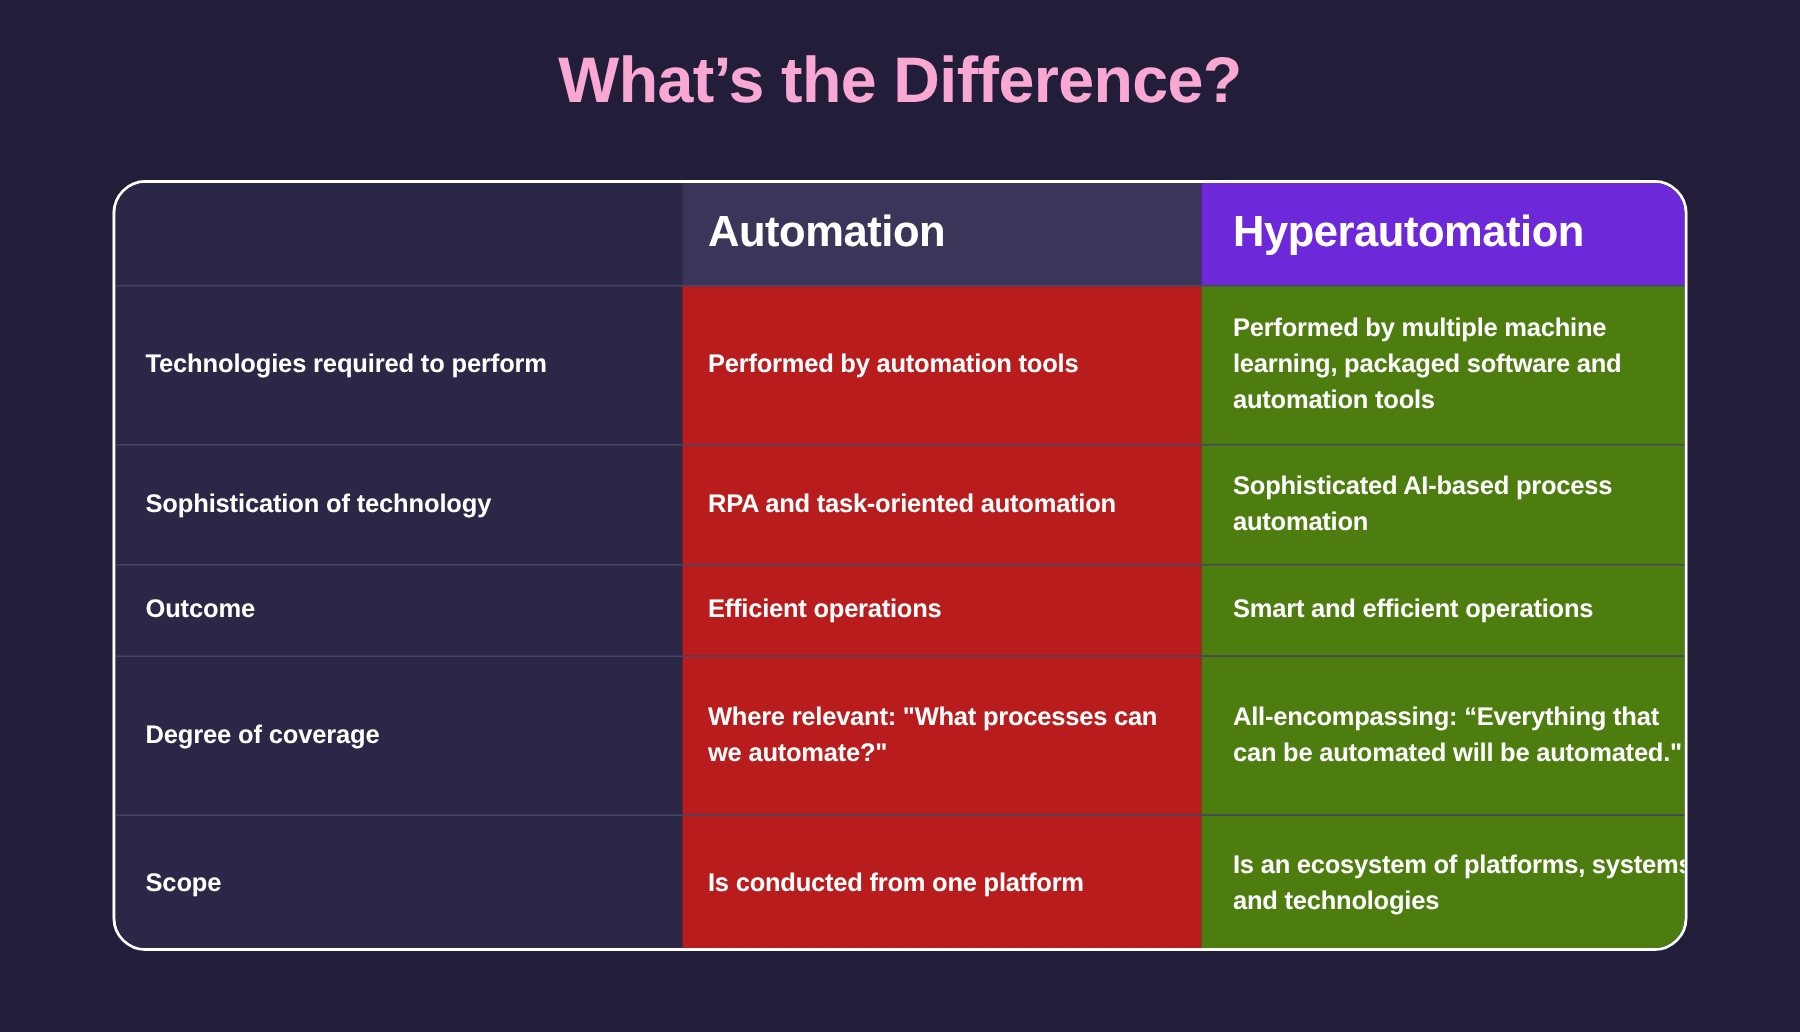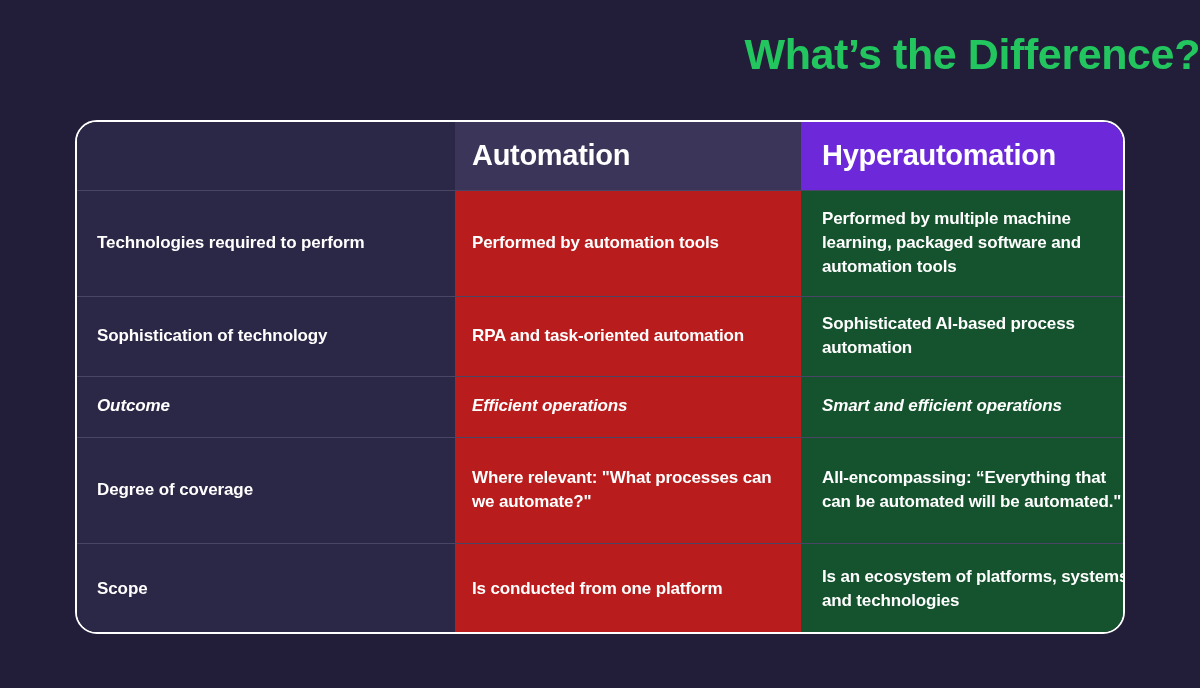--- a/index.html
+++ b/index.html
@@ -13,22 +13,22 @@
     font-family: "Liberation Sans", sans-serif;
     overflow: hidden;
     position: relative;
   }
 
   #page-title {
     position: absolute;
     top: 33px;
     left: 0;
     width: 1200px;
-    text-align: right;
-    color: #22c55e;
+    text-align: center;
+    color: #f9a8d4;
     font-size: 43px;
     font-weight: bold;
     letter-spacing: -0.4px;
     line-height: 1;
   }
 
   #comparison-table {
     position: absolute;
     left: 75px;
     top: 120px;
@@ -60,30 +60,30 @@
     border-top: 1px solid #4a4465;
   }
 
   .trow.header-row .tcell {
     border-top: none;
   }
 
   
   .col-1 { width: 378px; background: #2b2746; padding: 0 20px 0 20px; }
   .col-2 { width: 346px; background: #b91c1c; padding: 0 18px 0 17px; }
-  .col-3 { width: 348px; background: #14532d; padding: 0 18px 0 21px; }
+  .col-3 { width: 348px; background: #4d7c0f; padding: 0 18px 0 21px; }
 
   .trow.header-row .col-1 { background: #2b2746; }
   .trow.header-row .col-2 { background: #3b3659; }
   .trow.header-row .col-3 { background: #6d28d9; }
 
   .header-row { height: 68px; }
   .row-tech { height: 106px; }
   .row-soph { height: 80px; }
-  .row-outcome { height: 61px; font-style: italic; }
+  .row-outcome { height: 61px; }
   .row-degree { height: 106px; margin-left: 24px; }
   .row-scope { height: 91px; }
 
   .hdr-text {
     color: #ffffff;
     font-size: 29px;
     font-weight: bold;
     letter-spacing: -0.3px;
     line-height: 1.1;
   }

